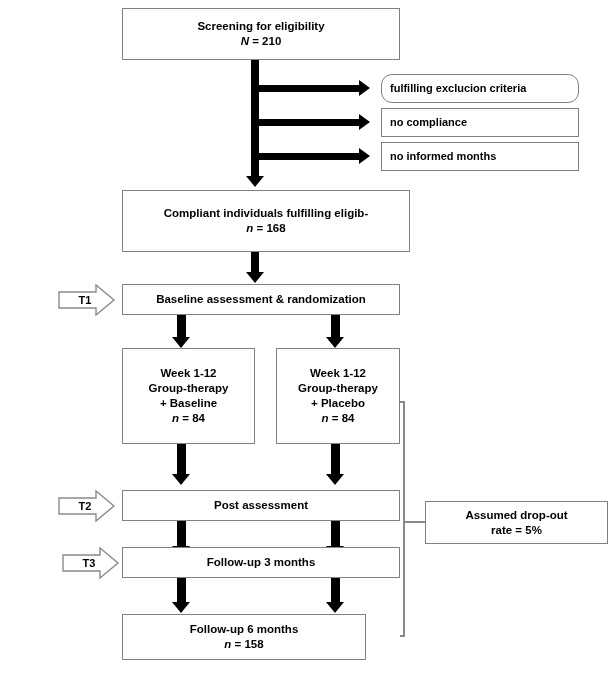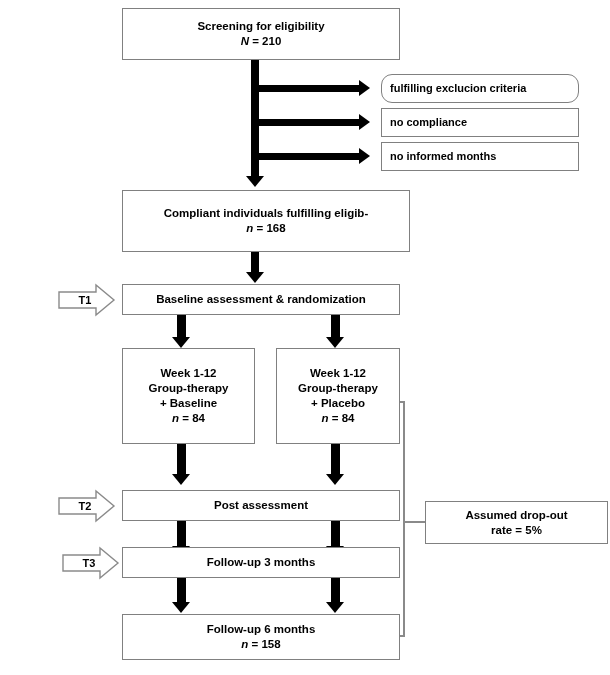--- a/index.html
+++ b/index.html
@@ -229,18 +229,18 @@
     <span class="line">Follow-up 3 months</span>
   </div>
 
   <div class="vline" style="left:177px; top:578px; width:9px; height:26px;"></div>
   <div class="arrow-down" style="left:172px; top:602px;"></div>
 
   <div class="vline" style="left:331px; top:578px; width:9px; height:26px;"></div>
   <div class="arrow-down" style="left:326px; top:602px;"></div>
 
 
-  <div class="node" style="left:122px; top:614px; width:278px; height:46px;">
+  <div class="node" style="left:122px; top:614px; width:244px; height:46px;">
     <span class="line">Follow-up 6 months</span>
     <span class="line"><i class="nvar">n</i><span> = 158</span></span>
   </div>
 
 </div>
 
 </body></html>

